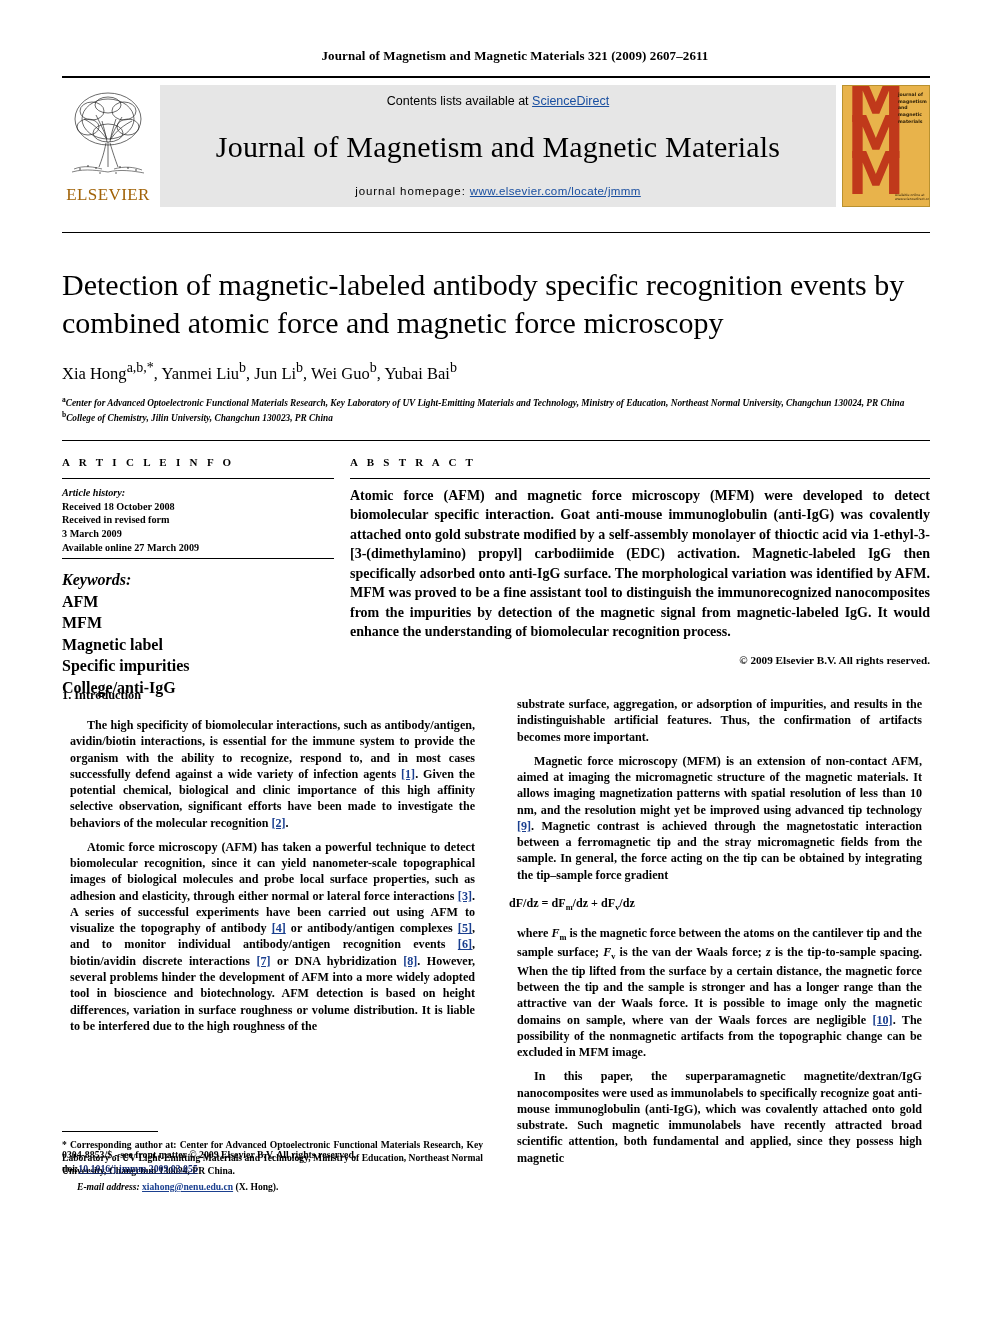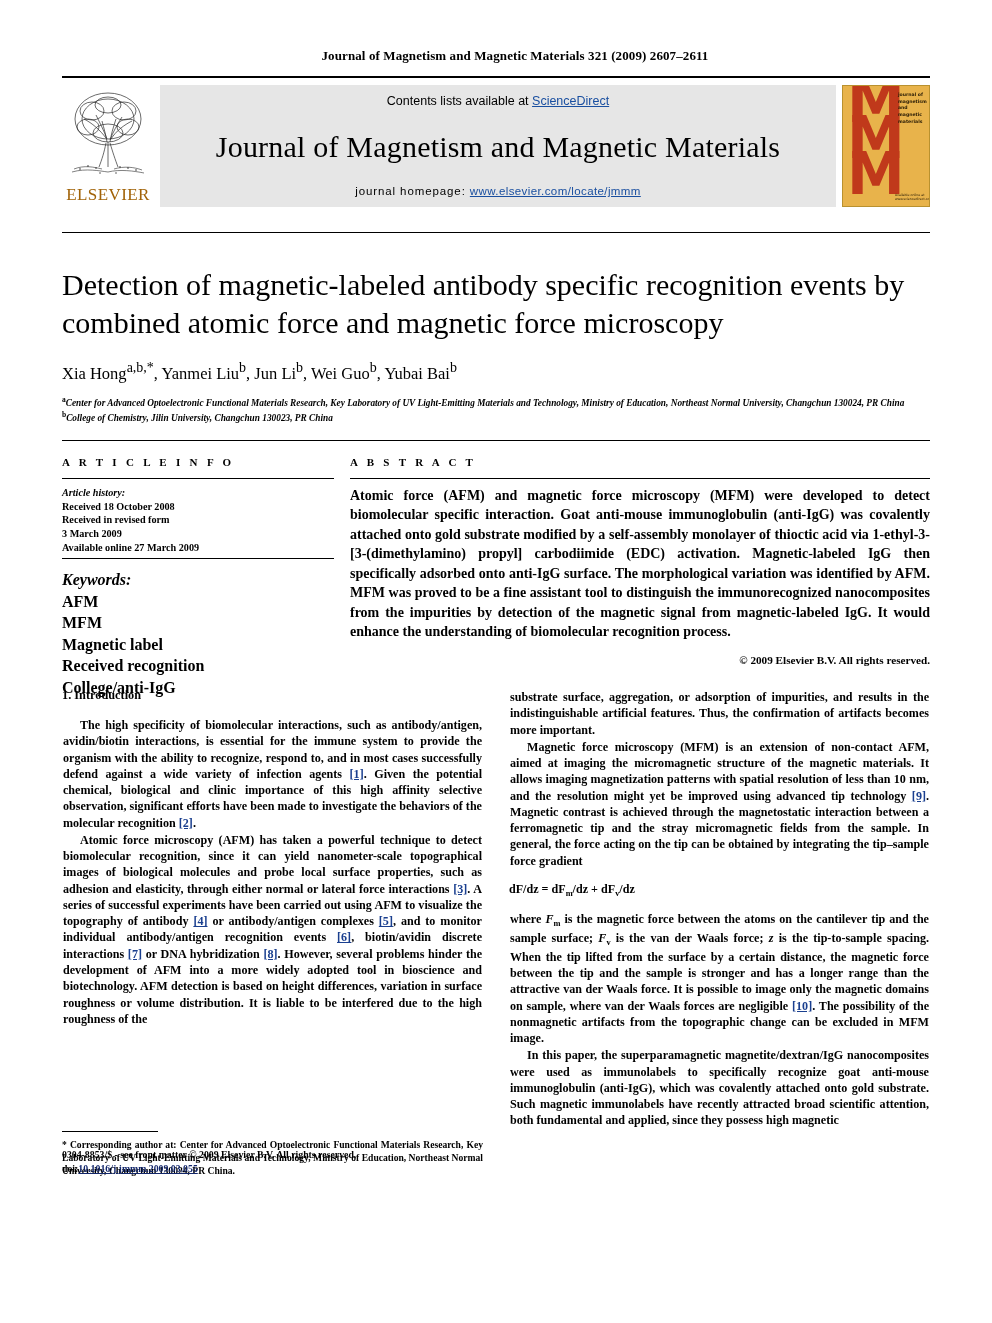--- a/index.html
+++ b/index.html
@@ -109,21 +109,21 @@
 
   
   .main { position:absolute; top:688px; left:62px; width:868px; display:flex; }
   .mcol { width:421px; }
   .mcol.right { margin-left:26px; }
   h2.sec {
     margin:0 0 14px 0; font-size:12.3px; font-weight:bold;
     font-family:"Liberation Serif", serif;
   }
   p.body {
-    margin:1px; font-size:12.1px; line-height:1.345; text-align:justify;
+    margin:8px; font-size:12.1px; line-height:1.345; text-align:justify;
     text-indent:17px; font-weight:bold; font-family:"Liberation Serif", serif;
   }
   p.body.noind { text-indent:0; }
   .ref { color:#1a3f8f; }
   .eq {
     margin:13px 0 13px 0; font-size:12.1px; font-weight:bold;
     font-family:"Liberation Serif", serif;
   }
   .eq sub { font-size:8.4px; }
   .it { font-style:italic; }
@@ -244,21 +244,21 @@
             <div>Available online 27 March 2009</div>
           </div>
       </div>
       <div class="thickrule"></div>
       <div class="kw">
         <div class="ital">Keywords:</div>
         <div>
             <div>AFM</div>
             <div>MFM</div>
             <div>Magnetic label</div>
-            <div>Received recognition</div>
+            <div>Specific impurities</div>
             <div>College/anti-IgG</div>
           </div>
       </div>
     </div>
 
     <div class="col-abs">
       <div class="sec-label">A B S T R A C T</div>
       <div class="thinrule"></div>
       <div class="abs-body">Atomic force (AFM) and magnetic force microscopy (MFM) were developed to detect biomolecular specific interaction. Goat anti-mouse immunoglobulin (anti-IgG) was covalently attached onto gold substrate modified by a self-assembly monolayer of thioctic acid via 1-ethyl-3-[3-(dimethylamino) propyl] carbodiimide (EDC) activation. Magnetic-labeled IgG then specifically adsorbed onto anti-IgG surface. The morphological variation was identified by AFM. MFM was proved to be a fine assistant tool to distinguish the immunorecognized nanocomposites from the impurities by detection of the magnetic signal from magnetic-labeled IgG. It would enhance the understanding of biomolecular recognition process.</div>
       <div class="copyright">© 2009 Elsevier B.V. All rights reserved.</div>
@@ -282,20 +282,25 @@
       <div>
           <p class="body noind"><span>where <i class="it">F</i><sub style="font-size:8.4px">m</sub> is the magnetic force between the atoms on the cantilever tip and the sample surface; <i class="it">F</i><sub style="font-size:8.4px">v</sub> is the van der Waals force; <i class="it">z</i> is the tip-to-sample spacing. When the tip lifted from the surface by a certain distance, the magnetic force between the tip and the sample is stronger and has a longer range than the attractive van der Waals force. It is possible to image only the magnetic domains on sample, where van der Waals forces are negligible </span><a class="ref" href="#">[10]</a>. The possibility of the nonmagnetic artifacts from the topographic change can be excluded in MFM image.</p>
           <p class="body">In this paper, the superparamagnetic magnetite/dextran/IgG nanocomposites were used as immunolabels to specifically recognize goat anti-mouse immunoglobulin (anti-IgG), which was covalently attached onto gold substrate. Such magnetic immunolabels have recently attracted broad scientific attention, both fundamental and applied, since they possess high magnetic</p>
         </div>
     </div>
   </div>
 
   <div class="fnrule"></div>
   <div class="footnote">
     <div>* Corresponding author at: Center for Advanced Optoelectronic Functional Materials Research, Key Laboratory of UV Light-Emitting Materials and Technology, Ministry of Education, Northeast Normal University, Changchun 130024, PR China.</div>
+    <div class="email-line">
+      <span class="lbl">E-mail address:</span>
+      <a class="addr" href="#">xiahong@nenu.edu.cn</a>
+      <span>(X. Hong).</span>
+    </div>
   </div>
 
   <div class="frontmatter">
     <div>0304-8853/$ - see front matter © 2009 Elsevier B.V. All rights reserved.</div>
     <div>
       <span>doi:</span><a class="doi" href="#">10.1016/j.jmmm.2009.03.055</a>
     </div>
   </div>
 
 </div>

